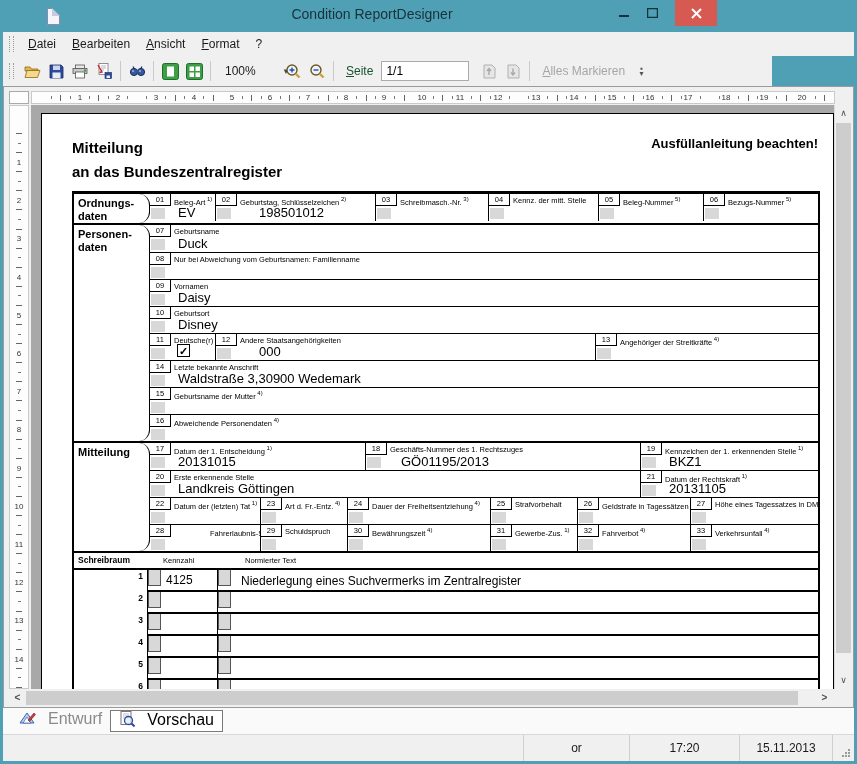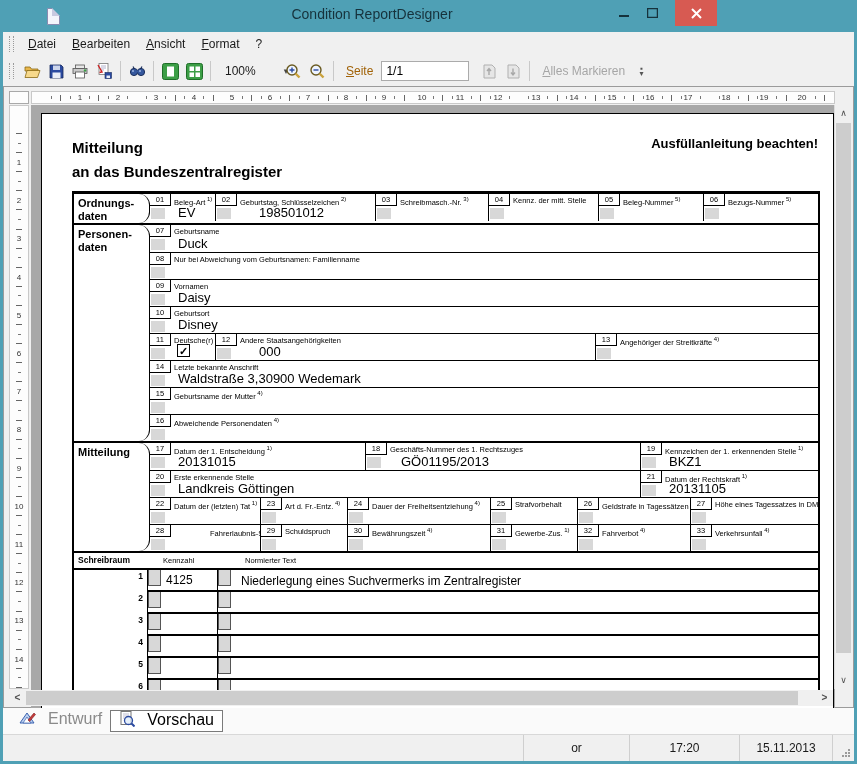--- a/index.html
+++ b/index.html
@@ -28,28 +28,28 @@
 
   
   .menubar { position:absolute; left:3px; top:32px; width:851px; height:24px;
     background:#f0f0f0; display:flex; align-items:center; padding-left:6px; }
   .grip { width:5px; height:16px; margin-right:6px;
     border-left:1px dotted #9a9a9a; border-right:1px dotted #9a9a9a; }
   .menu-item { font-size:12px; color:#1a1a1a; padding:3px 8px; }
   .u-first::first-letter { text-decoration:underline; }
 
   
-  .toolbar { position:absolute; left:3px; top:56px; width:851px; height:30px;
+  .toolbar { position:absolute; left:3px; top:56px; width:769px; height:30px;
     background:#f0f0f0; display:flex; align-items:center; padding-left:6px; }
   .tbtn { width:24px; height:24px; display:flex; align-items:center; justify-content:center; }
   .tsep { width:1px; height:20px; background:#c9c9c9; margin:0 4px; }
   .zoom-combo { width:62px; height:20px; display:flex; align-items:center;
     font-size:12px; color:#1a1a1a; padding-left:6px; margin-left:4px; }
   .combo-arrow { margin-left:28px; font-size:9px; color:#444; }
-  .tool-label { font-size:12px; color:#a16207; padding:0 8px; }
+  .tool-label { font-size:12px; color:#14532d; padding:0 8px; }
   .page-input { width:88px; height:20px; border:1px solid #ababab; background:#fff;
     font-size:12px; padding:0 4px; font-family:"Liberation Sans",sans-serif; }
   .disabled-label { color:#a6a6a6 !important; }
   .overflow-btn { width:13px; height:24px; display:flex; flex-direction:column;
     align-items:center; justify-content:center; font-size:8px; color:#555; margin-left:2px; }
   .overflow-btn span { line-height:5px; }
 
   
   .preview { position:absolute; left:3px; top:86px; width:851px; height:622px;
     background:#f0f0f0; border:1px solid #9b9b9b; }
@@ -67,21 +67,21 @@
   .vruler { position:absolute; left:5px; top:18px; width:20px; height:584px;
     background:#fdfdfd; border:1px solid #c9c9c9; overflow:hidden;
     background-image:
       repeating-linear-gradient(0deg, transparent 0, transparent 18.1px, #666 18.1px, #666 19.1px),
       repeating-linear-gradient(0deg, transparent 0, transparent 8.6px, #777 8.6px, #777 9.55px);
     background-size:6px 100%, 3px 100%;
     background-position:center 18px, center 18px; background-repeat:no-repeat, no-repeat; }
   .vr-num { position:absolute; left:0; right:0; text-align:center; font-size:8px;
     color:#333; background:#fdfdfd; transform:translateY(-50%); }
 
-  .canvas { position:absolute; left:27px; top:18px; width:804px; height:656px;
+  .canvas { position:absolute; left:27px; top:18px; width:804px; height:584px;
     background:#a8a8a8; overflow:hidden; }
   .page { position:absolute; left:10px; top:8px; width:793px; height:900px;
     background:#fff; border:1px solid #000; padding:22px 0 0 30px; }
 
   .doc-head { width:748px; position:relative; }
   .doc-title { font-size:15px; font-weight:bold; color:#000; line-height:24px; }
   .doc-note { position:absolute; right:2px; top:0; font-size:13px; font-weight:bold; }
 
   
   .form-table { width:748px; margin-top:7px; border:2px solid #000; border-top-width:3px; }

